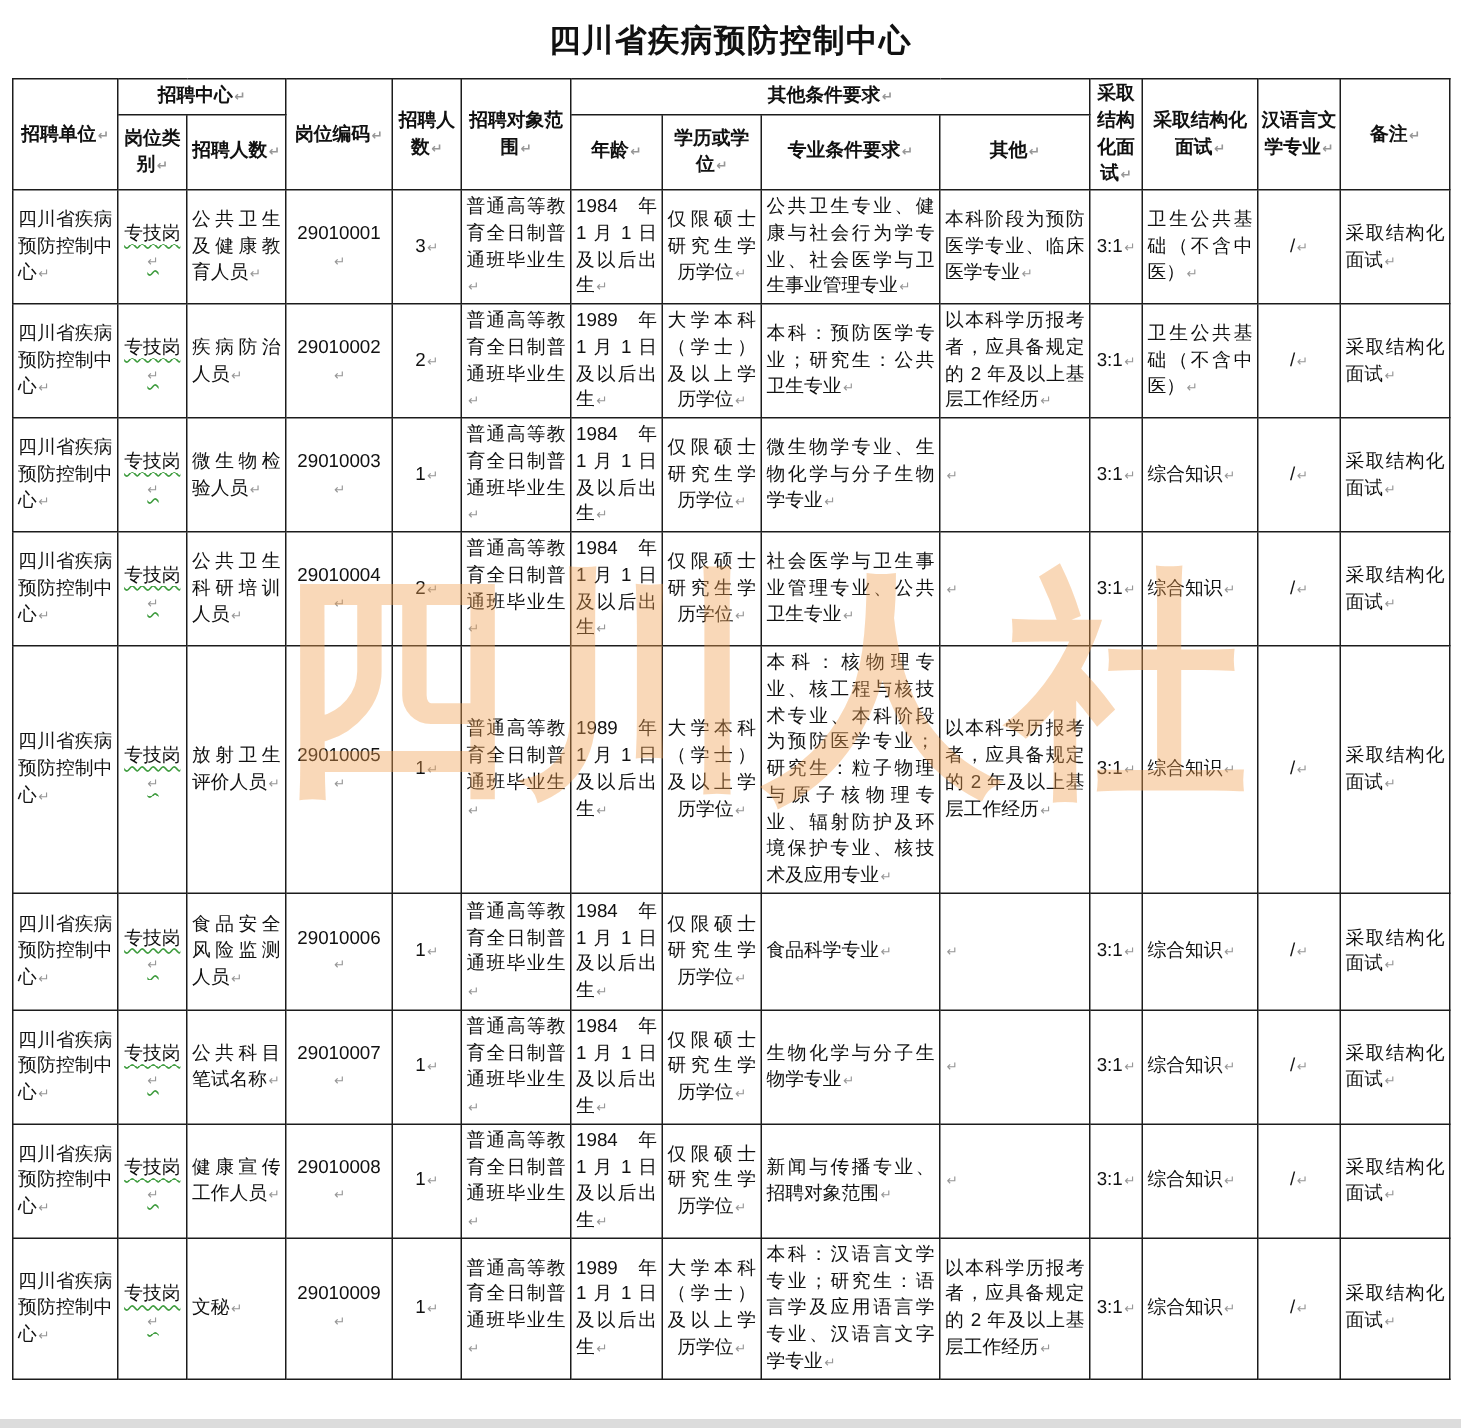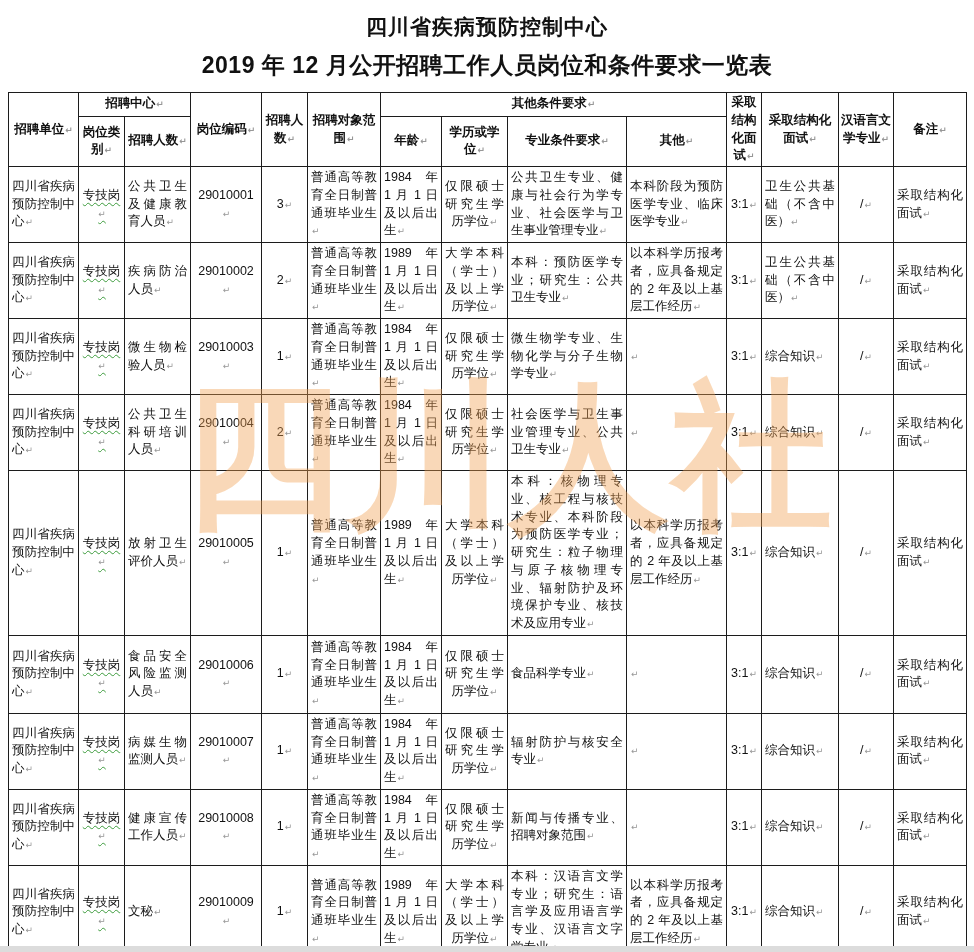--- a/index.html
+++ b/index.html
@@ -33,21 +33,20 @@
     color:#f2a050;opacity:0.40;letter-spacing:3px;white-space:nowrap;
     pointer-events:none;z-index:3;line-height:1.1;
   }
   .bottom-strip{position:absolute;left:0;bottom:0;width:974px;height:6px;background:#dcdcdc;}
 </style>
 </head>
 <body>
 
 <div class="titles">
   <div class="title1">四川省疾病预防控制中心</div>
-  <div class="title2">2019 年 12 月公开招聘工作人员岗位和条件要求一览表</div>
 </div>
 
 <div class="watermark">四川人社</div>
 
 <table class="roster">
   <colgroup>
     <col style="width:70px">
       <col style="width:46px">
       <col style="width:66px">
     <col style="width:71px">
@@ -177,27 +176,27 @@
         <td class="c-major"><span class="t pm">食品科学专业</span></td>
         <td class="c-other"><span class="t pm"></span></td>
         <td class="c-ratio"><span class="t pm">3:1</span></td>
         <td class="c-public_test"><span class="t pm">综合知识</span></td>
         <td class="c-prof_test"><span class="t pm">/</span></td>
         <td class="c-remark"><span class="t pm">采取结构化面试</span></td>
       </tr>
       <tr style="height: 70px;">
         <td class="c-unit"><span class="t pm">四川省疾病预防控制中心</span></td>
         <td class="c-category"><span class="t pm">专技岗</span></td>
-        <td class="c-job_name"><span class="t pm">病媒生物监测人员</span></td>
+        <td class="c-job_name"><span class="t pm">公共科目笔试名称</span></td>
         <td class="c-code"><span class="t pm">29010007</span></td>
         <td class="c-count"><span class="t pm">1</span></td>
         <td class="c-target"><span class="t pm">普通高等教育全日制普通班毕业生</span></td>
         <td class="c-age"><span class="t pm">1984 年 1 月 1 日及以后出生</span></td>
         <td class="c-education"><span class="t pm">仅限硕士研究生学历学位</span></td>
-        <td class="c-major"><span class="t pm">辐射防护与核安全专业</span></td>
+        <td class="c-major"><span class="t pm">生物化学与分子生物学专业</span></td>
         <td class="c-other"><span class="t pm"></span></td>
         <td class="c-ratio"><span class="t pm">3:1</span></td>
         <td class="c-public_test"><span class="t pm">综合知识</span></td>
         <td class="c-prof_test"><span class="t pm">/</span></td>
         <td class="c-remark"><span class="t pm">采取结构化面试</span></td>
       </tr>
       <tr style="height: 70px;">
         <td class="c-unit"><span class="t pm">四川省疾病预防控制中心</span></td>
         <td class="c-category"><span class="t pm">专技岗</span></td>
         <td class="c-job_name"><span class="t pm">健康宣传工作人员</span></td>

